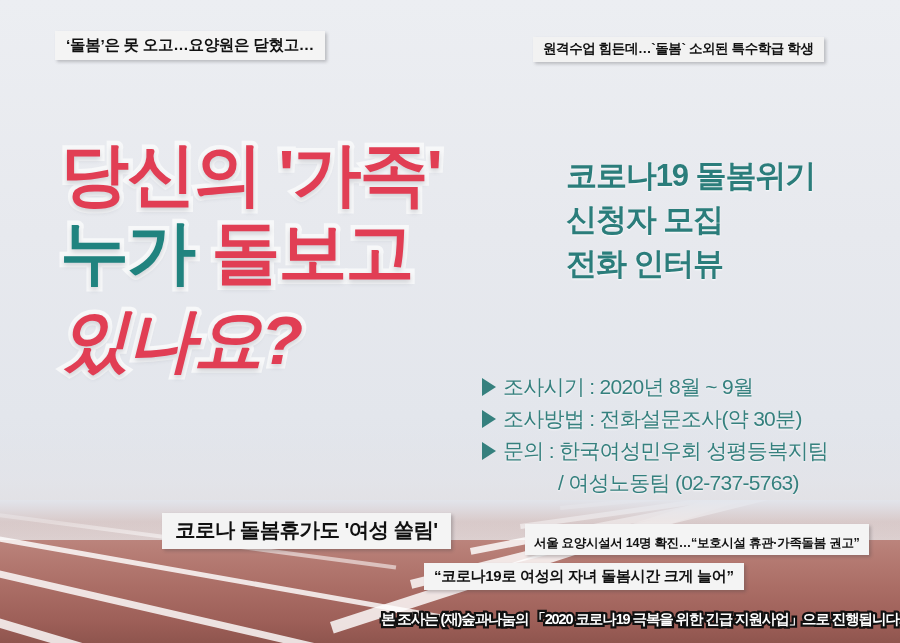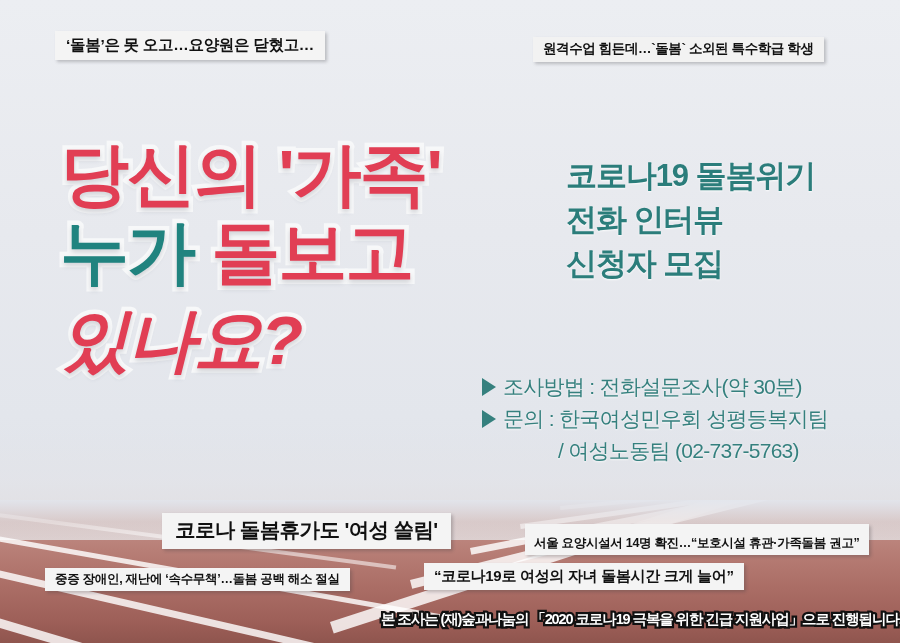--- a/index.html
+++ b/index.html
@@ -187,30 +187,30 @@
   <div class="clip clip-tr light">원격수업 힘든데…`돌봄` 소외된 특수학급 학생</div>
 
   <div class="headline">
     <div class="hl-line l1">당신의 '가족'</div>
     <div class="hl-line l2"><span class="hl-teal">누가</span> <span>돌보고</span></div>
     <div class="hl-line l3">있나요?</div>
   </div>
 
   <div class="sub-head">
     <div>코로나19 돌봄위기</div>
+    <div>신청자 모집</div>
     <div>전화 인터뷰</div>
-    <div>신청자 모집</div>
   </div>
 
   <div class="details">
+    <div class="row"><span class="bullet"></span><span>조사시기 : 2020년 8월 ~ 9월</span></div>
     <div class="row"><span class="bullet"></span><span>조사방법 : 전화설문조사(약 30분)</span></div>
     <div class="row"><span class="bullet"></span><span>문의 : 한국여성민우회 성평등복지팀</span></div>
     <div class="row indent">/ 여성노동팀 (02-737-5763)</div>
   </div>
 
   <div class="clip clip-b1">코로나 돌봄휴가도 '여성 쏠림'</div>
   <div class="clip clip-b2">서울 요양시설서 14명 확진…“보호시설 휴관·가족돌봄 권고”</div>
   <div class="clip clip-b3">“코로나19로 여성의 자녀 돌봄시간 크게 늘어”</div>
-  <div class="clip clip-b4">중증 장애인, 재난에 ‘속수무책’…돌봄 공백 해소 절실</div>
 
   <div class="footer-note">본 조사는 (재)숲과나눔의 「2020 코로나19 극복을 위한 긴급 지원사업」으로 진행됩니다.</div>
 
 </div>
 
 </body></html>

